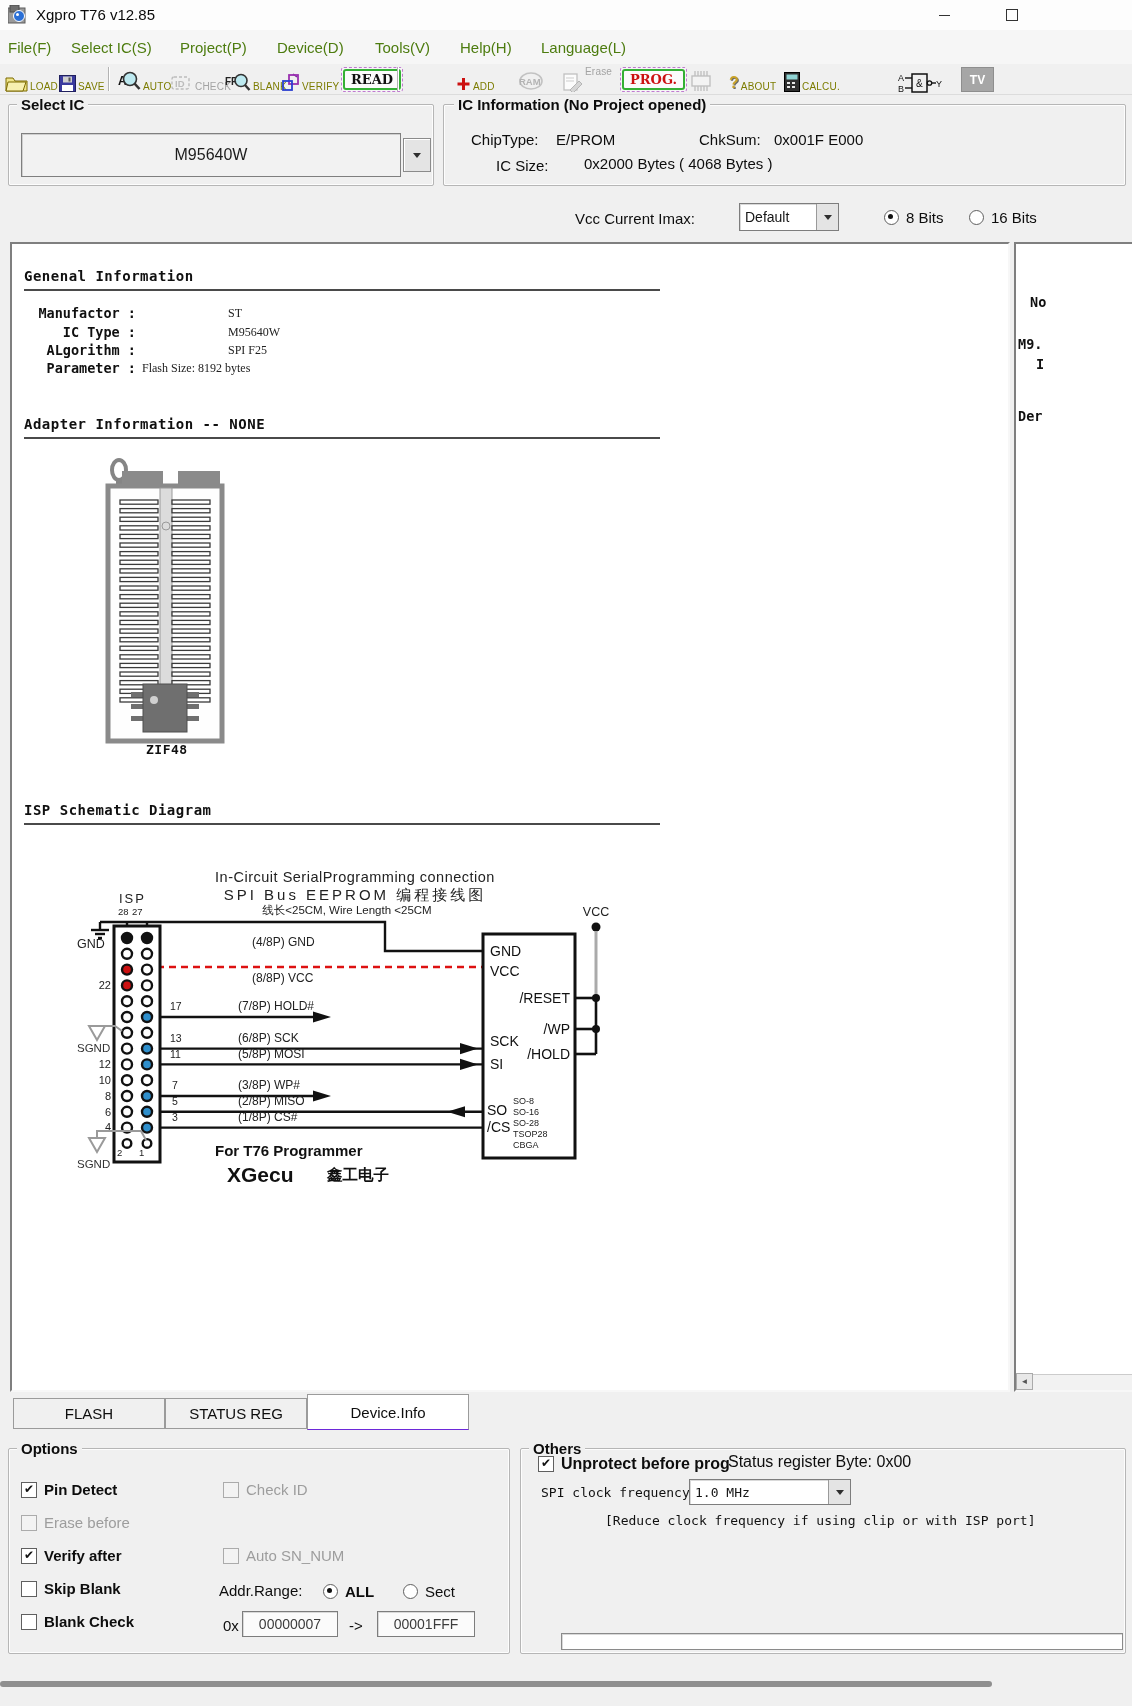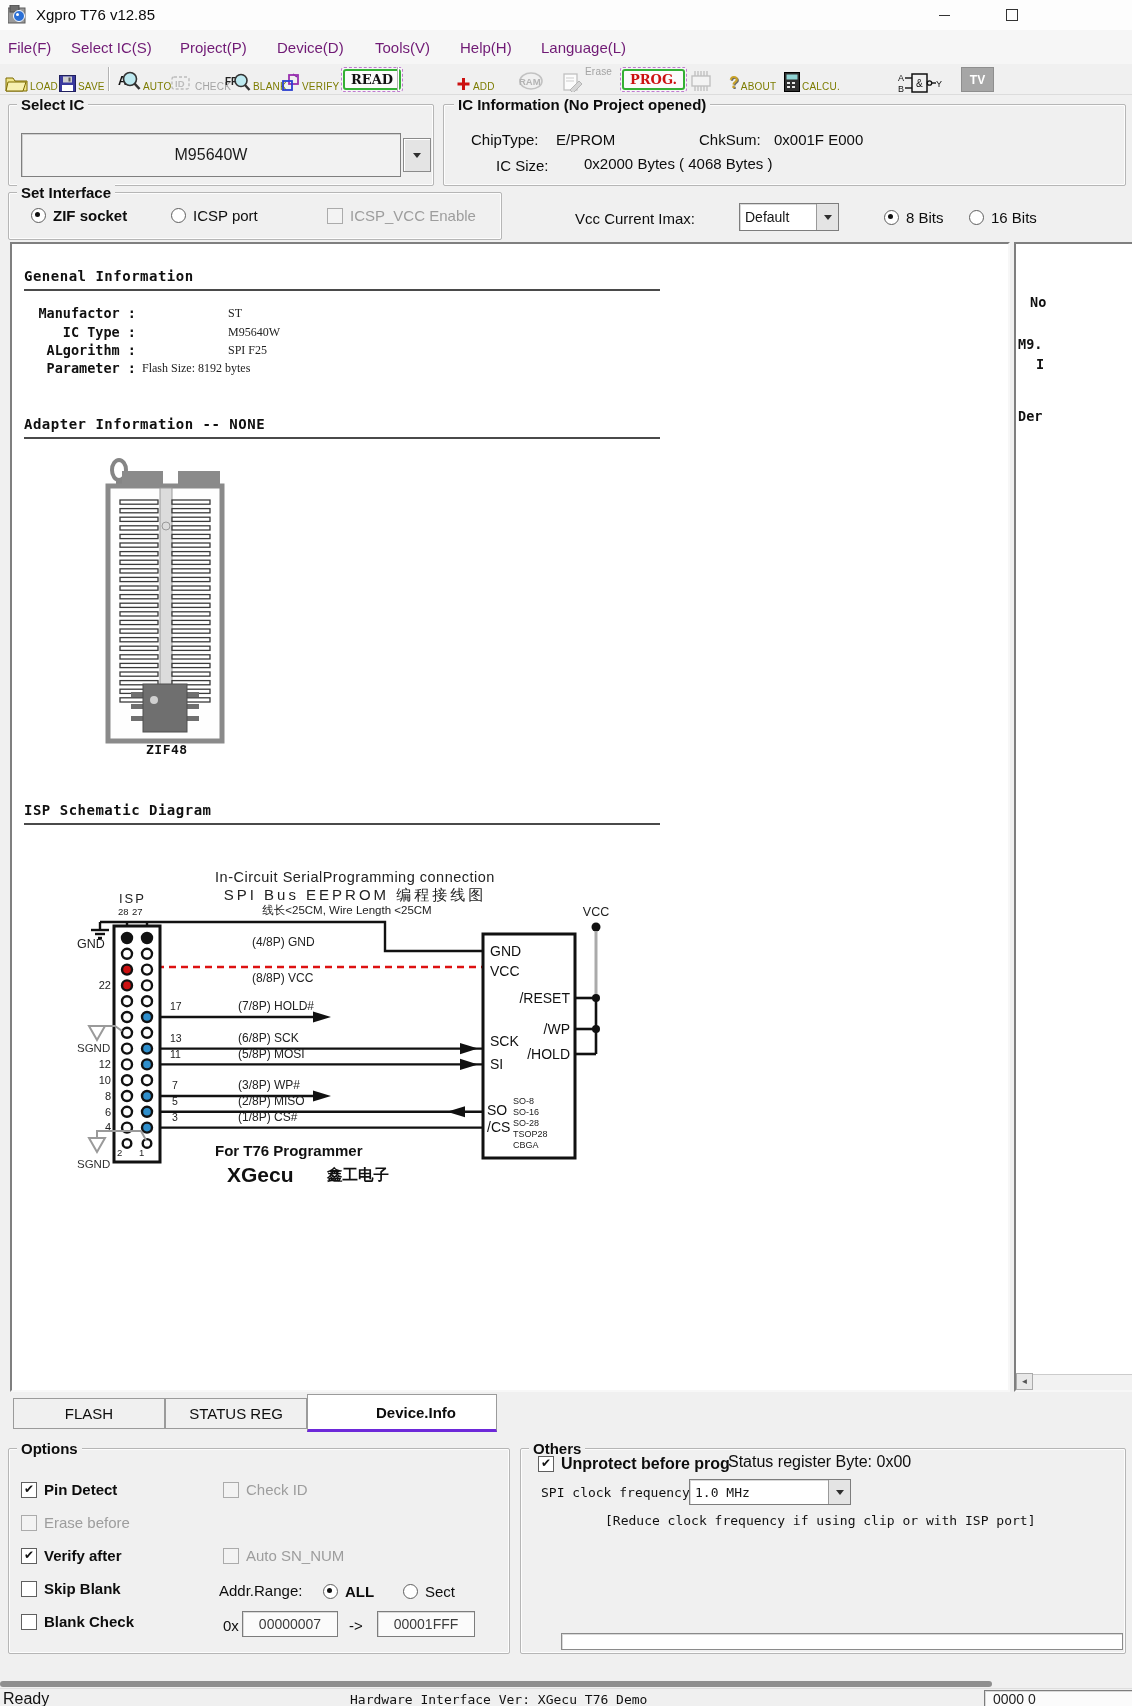--- a/index.html
+++ b/index.html
@@ -7,21 +7,21 @@
        font-family:"Liberation Sans",sans-serif;color:#111;}
   .abs{position:absolute;}
   
   .titlebar{position:absolute;left:0;top:0;width:1132px;height:30px;background:#fdfdfd;border-bottom:1px solid #e8e8e8;}
   .title-text{position:absolute;left:36px;top:6px;font-size:15px;color:#0a0a0a;}
   .winbtn{position:absolute;top:0;width:52px;height:30px;display:flex;align-items:center;justify-content:center;}
   .glyph-min{width:11px;height:0;border-top:1.4px solid #333;}
   .glyph-max{width:10px;height:10px;border:1.3px solid #333;}
   
   .menubar{position:absolute;left:0;top:30px;width:1132px;height:34px;background:#f6f6f6;}
-  .menu-item{position:absolute;top:9px;font-size:15px;color:#701a75;}
+  .menu-item{position:absolute;top:9px;font-size:15px;color:#4d7c0f;}
   
   .toolbar{position:absolute;left:0;top:64px;width:1132px;height:30px;background:#f0f0f0;border-bottom:1px solid #dcdcdc;}
   .tbtn{position:absolute;top:2px;height:26px;display:flex;align-items:flex-end;gap:2px;}
   .tlabel{font-size:10px;color:#7c7c00;letter-spacing:.2px;line-height:11px;}
   .tlabel.dis{color:#a3a3a3;}
   .tsep{position:absolute;top:3px;width:1px;height:24px;background:#b3b3b3;border-right:1px solid #fff;}
   .boxedbtn{position:absolute;top:3px;border:1px dashed #c07ad0;border-radius:3px;padding:1px;background:#f6f6f6;}
   .boxedbtn .inner{border:2px solid #35b035;border-radius:3px;background:#fbfbfb;
       font-family:"DejaVu Serif",serif;font-weight:bold;font-size:13px;padding:1px 6px;}
   .readtxt{color:#101010;} .progtxt{color:#cc1111;}
@@ -56,21 +56,21 @@
   
   .right-panel{position:absolute;left:1014px;top:242px;width:118px;height:1146px;background:#fff;
       border:2px solid;border-color:#7f7f7f #f7f7f7 #f7f7f7 #7f7f7f;overflow:hidden;}
   .rp-line{position:absolute;font-family:"DejaVu Sans Mono",monospace;font-weight:bold;font-size:13.5px;color:#101010;margin-top:24px;}
   .scrollbit{position:absolute;left:0;bottom:0;width:15px;height:15px;background:#e8e8e8;border:1px solid #aaa;
       display:flex;align-items:center;justify-content:center;font-size:8px;color:#555;}
   .scrolltrack{position:absolute;left:17px;bottom:0;right:0;height:15px;background:#f2f2f2;border-top:1px solid #ccc;}
   
   .tab{position:absolute;background:#f0f0f0;border:1px solid #9b9b9b;display:flex;align-items:center;justify-content:center;
       font-size:15px;color:#0d0d0d;}
-  .tab.active{background:#fff;border-bottom:3px solid #6d28d9;font-weight:700;padding-left:28px;}
+  .tab.active{background:#fff;border-bottom:1px solid #6d28d9;font-weight:400;}
   
   .field{position:absolute;background:#fbfbfb;border:1px solid #7d7d7d;box-shadow:inset 1px 1px 0 #d9d9d9;
       display:flex;align-items:center;justify-content:center;font-size:14px;color:#3c3c3c;}
   .combo{position:absolute;background:#fff;border:1px solid #7d7d7d;box-shadow:inset 1px 1px 0 #d9d9d9;display:flex;}
   .combo .val{flex:1;display:flex;align-items:center;padding-left:5px;font-size:14px;color:#151515;}
   .combo .btn{width:21px;background:#e4e4e4;border-left:1px solid #9a9a9a;display:flex;align-items:center;justify-content:center;}
   .progress{position:absolute;background:#fff;border:1px solid #8a8a8a;box-shadow:inset 1px 1px 0 #d9d9d9;}
   
   .gripbar{position:absolute;left:0;top:1681px;width:992px;height:6px;background:#8f8f8f;border-radius:3px;}
   .statusbar{position:absolute;left:0;top:1688px;width:1132px;height:18px;background:#f0f0f0;border-top:1px solid #dedede;}
@@ -252,35 +252,20 @@
   <div class="groupbox" style="left:443px;top:104px;width:681px;height:80px">
     <span class="legend" style="left:10px">IC Information (No Project opened)</span>
     <span class="lbl15 abs" style="left:27px;top:26px">ChipType:</span>
     <span class="lbl15 abs" style="left:112px;top:26px">E/PROM</span>
     <span class="lbl15 abs" style="left:255px;top:26px">ChkSum:</span>
     <span class="lbl15 abs" style="left:330px;top:26px">0x001F E000</span>
     <span class="lbl15 abs" style="left:52px;top:52px">IC Size:</span>
     <span class="lbl15 abs" style="left:140px;top:50px">0x2000 Bytes ( 4068 Bytes )</span>
   </div>
 
-  <div class="groupbox" style="left:8px;top:192px;width:492px;height:46px">
-    <span class="legend" style="left:8px">Set Interface</span>
-    <div class="ctl-row" style="left:22px;top:14px">
-      <span class="radio sel"></span>
-      <span class="lbl15 w600">ZIF socket</span>
-    </div>
-    <div class="ctl-row" style="left:162px;top:14px">
-      <span class="radio"></span>
-      <span class="lbl15">ICSP port</span>
-    </div>
-    <div class="ctl-row" style="left:318px;top:14px">
-      <span class="chk dis"></span>
-      <span class="lbl15 dislbl">ICSP_VCC Enable</span>
-    </div>
-  </div>
   <span class="lbl15 abs" style="left:575px;top:210px">Vcc Current Imax:</span>
   <div class="combo" style="left:739px;top:203px;width:98px;height:26px">
     <span class="val">Default</span>
     <span class="btn">
         <span class="tri" style="margin-top:5px"></span>
       </span>
   </div>
   <div class="ctl-row" style="left:884px;top:209px">
     <span class="radio sel"></span>
     <span class="lbl15">8 Bits</span>
@@ -611,20 +596,13 @@
       <span class="val mono" style="font-size:13px">1.0 MHz</span>
       <span class="btn">
           <span class="tri" style="margin-top:5px"></span>
         </span>
     </div>
     <span class="mono abs" style="left:84px;top:64px;font-size:13px;color:#111">[Reduce clock frequency if using clip or with ISP port]</span>
     <div class="progress" style="left:40px;top:184px;width:560px;height:15px"></div>
   </div>
 
   <div class="gripbar"></div>
-  <div class="statusbar">
-    <span class="abs" style="left:3px;top:1px;font-size:16px">Ready</span>
-    <span class="mono abs" style="left:350px;top:3px;font-size:13px">Hardware Interface Ver: XGecu T76 Demo</span>
-    <div class="field" style="left:984px;top:1px;width:148px;height:16px;justify-content:flex-start;padding-left:8px;font-size:14px;color:#222">
-      <span>0000 0</span>
-    </div>
-  </div>
 </div>
 
 </body></html>

